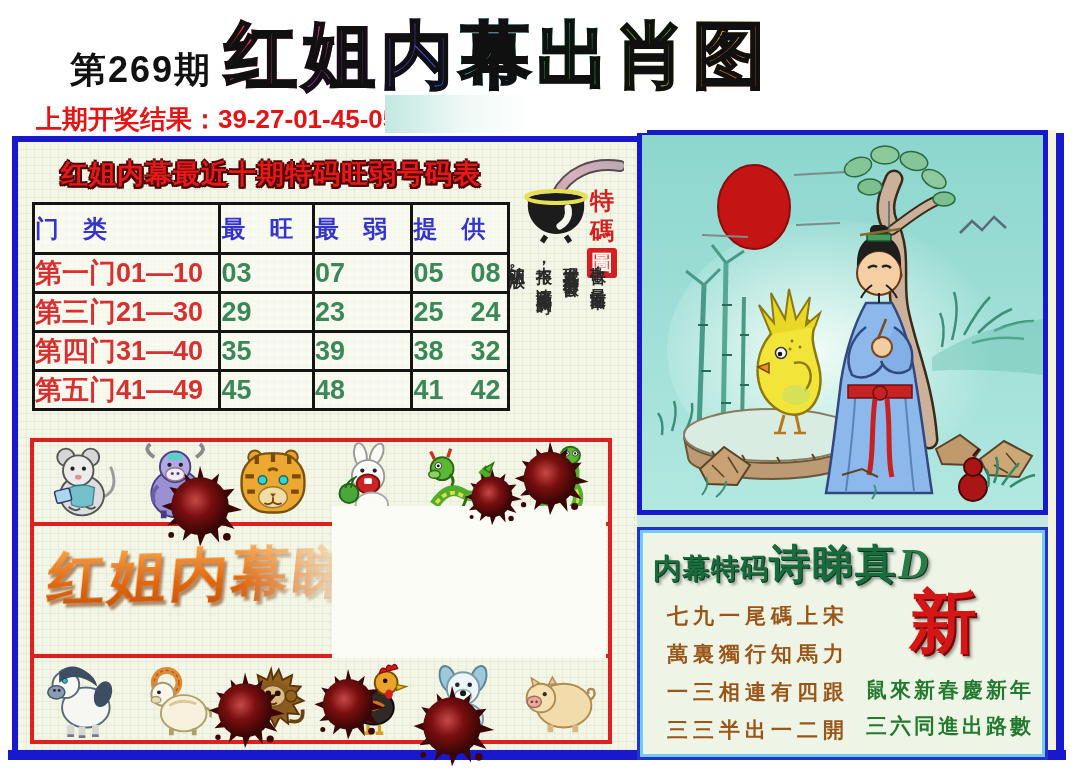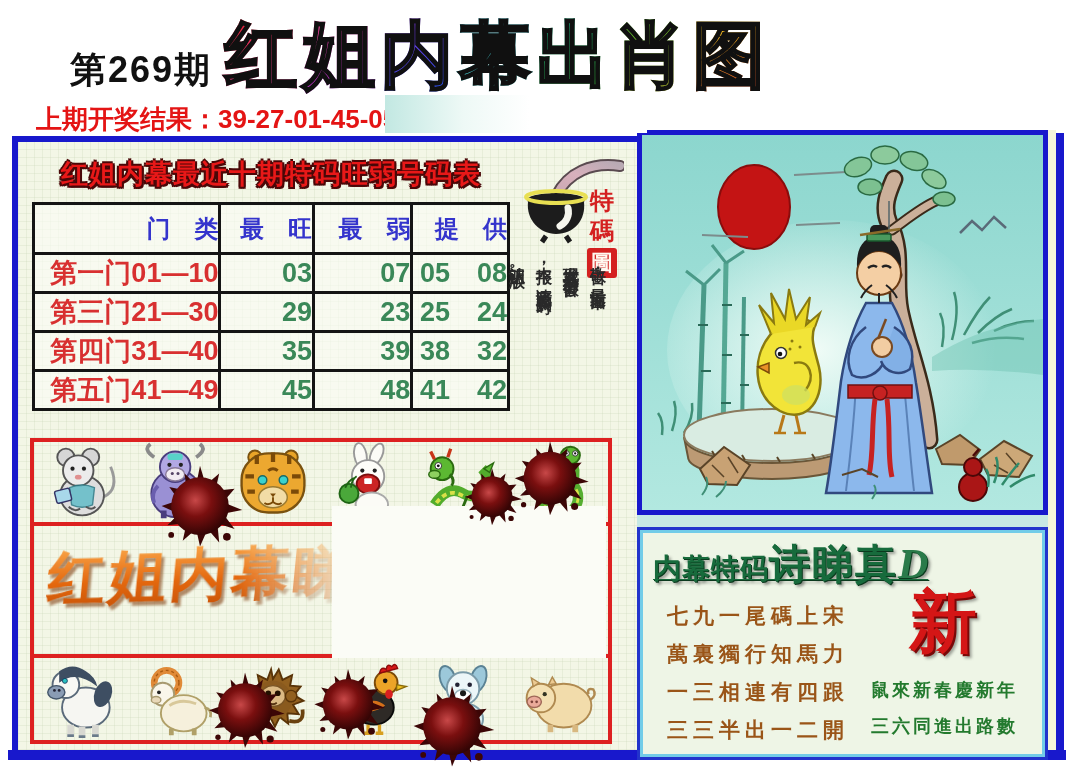--- a/index.html
+++ b/index.html
@@ -21,21 +21,21 @@
 
   
   .left-panel { position:absolute; left:12px; top:136px; width:707px; height:614px;
     border:6px solid #1818cc; border-bottom:none; background-color:#f3f6e6;
     background-image:repeating-linear-gradient(0deg, rgba(190,205,170,.22) 0 1px, transparent 1px 8px),
                      repeating-linear-gradient(90deg, rgba(190,205,170,.22) 0 1px, transparent 1px 8px); }
   .table-title { position:absolute; left:28px; top:14px; width:450px; text-align:center;
     font-size:27px; font-weight:900; color:#e81818; letter-spacing:1px;
     text-shadow:-2px 0 #4a0808, 2px 0 #4a0808, 0 -2px #4a0808, 0 2px #4a0808, 2px 2px 0 #4a0808, -2px 2px 0 #4a0808; }
   table.stats { position:absolute; left:14px; top:60px; width:478px; border-collapse:collapse; background:rgba(252,253,246,.6); }
-  table.stats th, table.stats td { border:3px solid #141414; text-align:right; padding:0; }
+  table.stats th, table.stats td { border:3px solid #141414; text-align:left; padding:0; }
   table.stats th { height:50px; font-size:24px; font-weight:bold; color:#3434cc; }
   table.stats td { height:33px; font-size:27px; }
   td.cat { color:#d83030; font-weight:bold; width:188px; }
   td.num { color:#3a8858; font-weight:bold; }
   col.c1{width:188px;} col.c2{width:94px;} col.c3{width:99px;} col.c4{width:97px;}
 
   .inkpot { position:absolute; left:498px; top:12px; width:108px; height:100px; }
   .seal { position:absolute; left:566px; top:44px; width:36px; display:flex; flex-direction:column; align-items:center; }
   .seal-char { font-size:24px; font-weight:900; color:#d42020; line-height:30px; font-family:"Liberation Serif", serif; }
   .seal-boxed { width:30px; height:30px; margin-top:2px; background:#d42020; color:#fff8f0; font-size:22px; font-weight:900;
@@ -70,30 +70,30 @@
   .cyan-strip { position:absolute; left:637px; top:515px; width:411px; height:12px; background:#c6e8e4; }
   .cream-strip { position:absolute; left:1048px; top:130px; width:8px; height:630px; background:#f4f4da; }
   .right-line { position:absolute; left:1056px; top:133px; width:8px; height:627px; background:#1818cc; }
   .bottom-line { position:absolute; left:8px; top:750px; width:1058px; height:10px; background:#1818cc; }
 
   .poem-panel { position:absolute; left:637px; top:527px; width:411px; height:233px;
     border:3px solid #2233cc; background:#eef5e6; }
   .poem-inner { position:absolute; inset:0; border:3px solid #72ccE8; border-color:#72cce8; }
   .poem-title { position:absolute; left:10px; top:4px; white-space:nowrap; color:#176b3c;
     font-family:"Liberation Serif", serif; font-weight:900;
-    text-shadow:1px 1px 0 #0b3a1e, 3px 3px 3px rgba(40,40,40,.45);text-decoration:underline; }
+    text-shadow:1px 1px 0 #0b3a1e, 3px 3px 3px rgba(40,40,40,.45); }
   .poem-title .t1 { font-size:28px; letter-spacing:1px; }
   .poem-title .t2 { font-size:41px; letter-spacing:2px; }
   .poem-title .td { font-size:42px; font-style:italic; color:#2a7a4a; font-family:"Liberation Serif", serif; }
   .poem-lines { position:absolute; left:24px; top:64px; font-family:"Liberation Serif", serif;
     font-size:21px; font-weight:bold; color:#9a5518; letter-spacing:5px; line-height:38px; white-space:pre-line; }
   .poem-new { position:absolute; left:266px; top:44px; font-size:68px; font-weight:900; color:#d41616;
     font-family:"Liberation Serif", serif; text-shadow:2px 2px 0 #7a0808, 4px 4px 3px rgba(0,0,0,.35); }
-  .poem-footer { position:absolute; right:24px; bottom:10px; font-family:"Liberation Serif", serif;
-    font-size:18px; font-weight:bold; color:#237a2e; letter-spacing:3px; line-height:36px; white-space:pre-line; text-align:right; }
+  .poem-footer { position:absolute; right:8px; bottom:10px; font-family:"Liberation Serif", serif;
+    font-size:21px; font-weight:bold; color:#237a2e; letter-spacing:3px; line-height:36px; white-space:pre-line; text-align:right; }
 </style>
 </head>
 <body>
 
 <div class="page">
 
   <div class="issue">第269期</div>
   <div class="main-title" id="mainTitle">
       <span style="background-image: linear-gradient(155deg, rgb(232, 40, 70) 20%, rgb(255, 79, 174) 85%);">红</span>
       <span style="background-image: linear-gradient(155deg, rgb(255, 70, 166) 20%, rgb(164, 40, 220) 85%);">姐</span>

